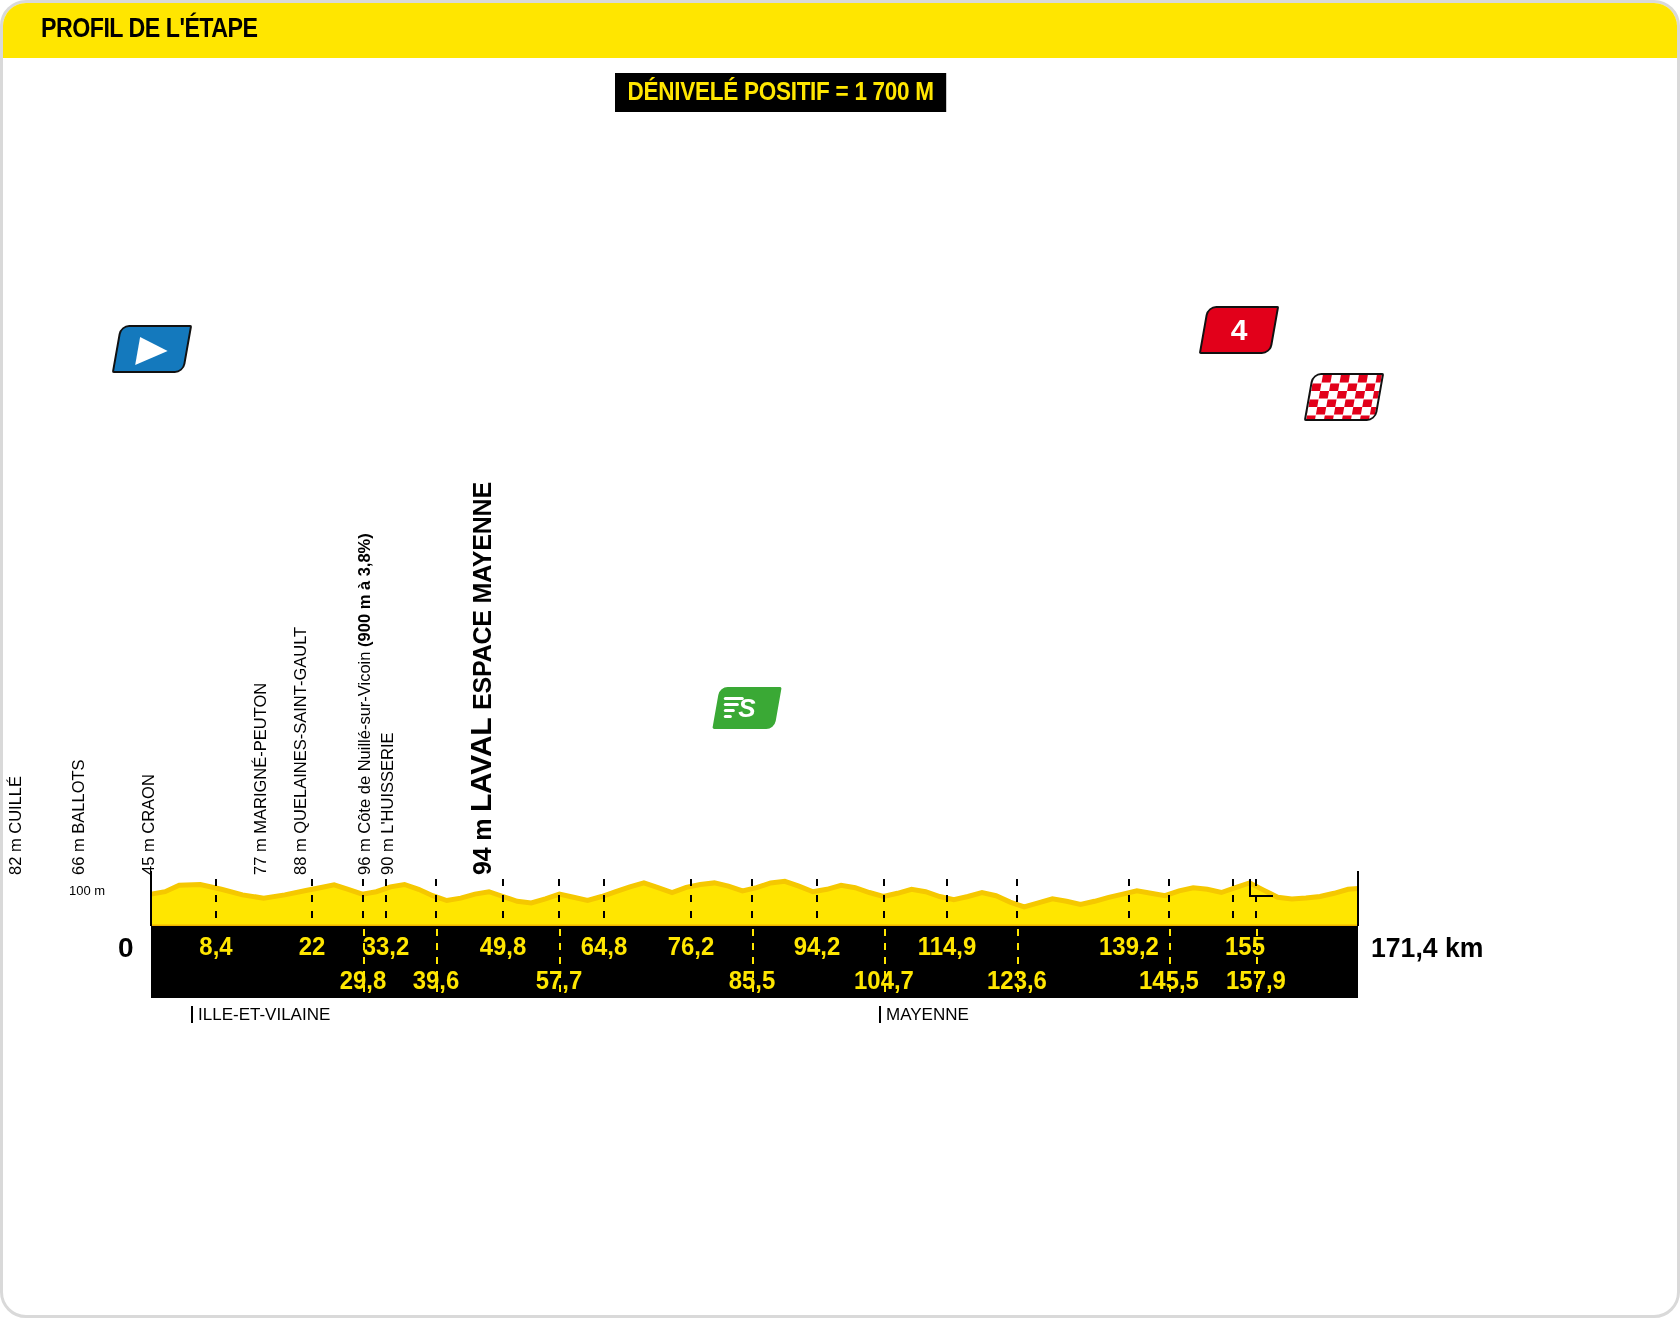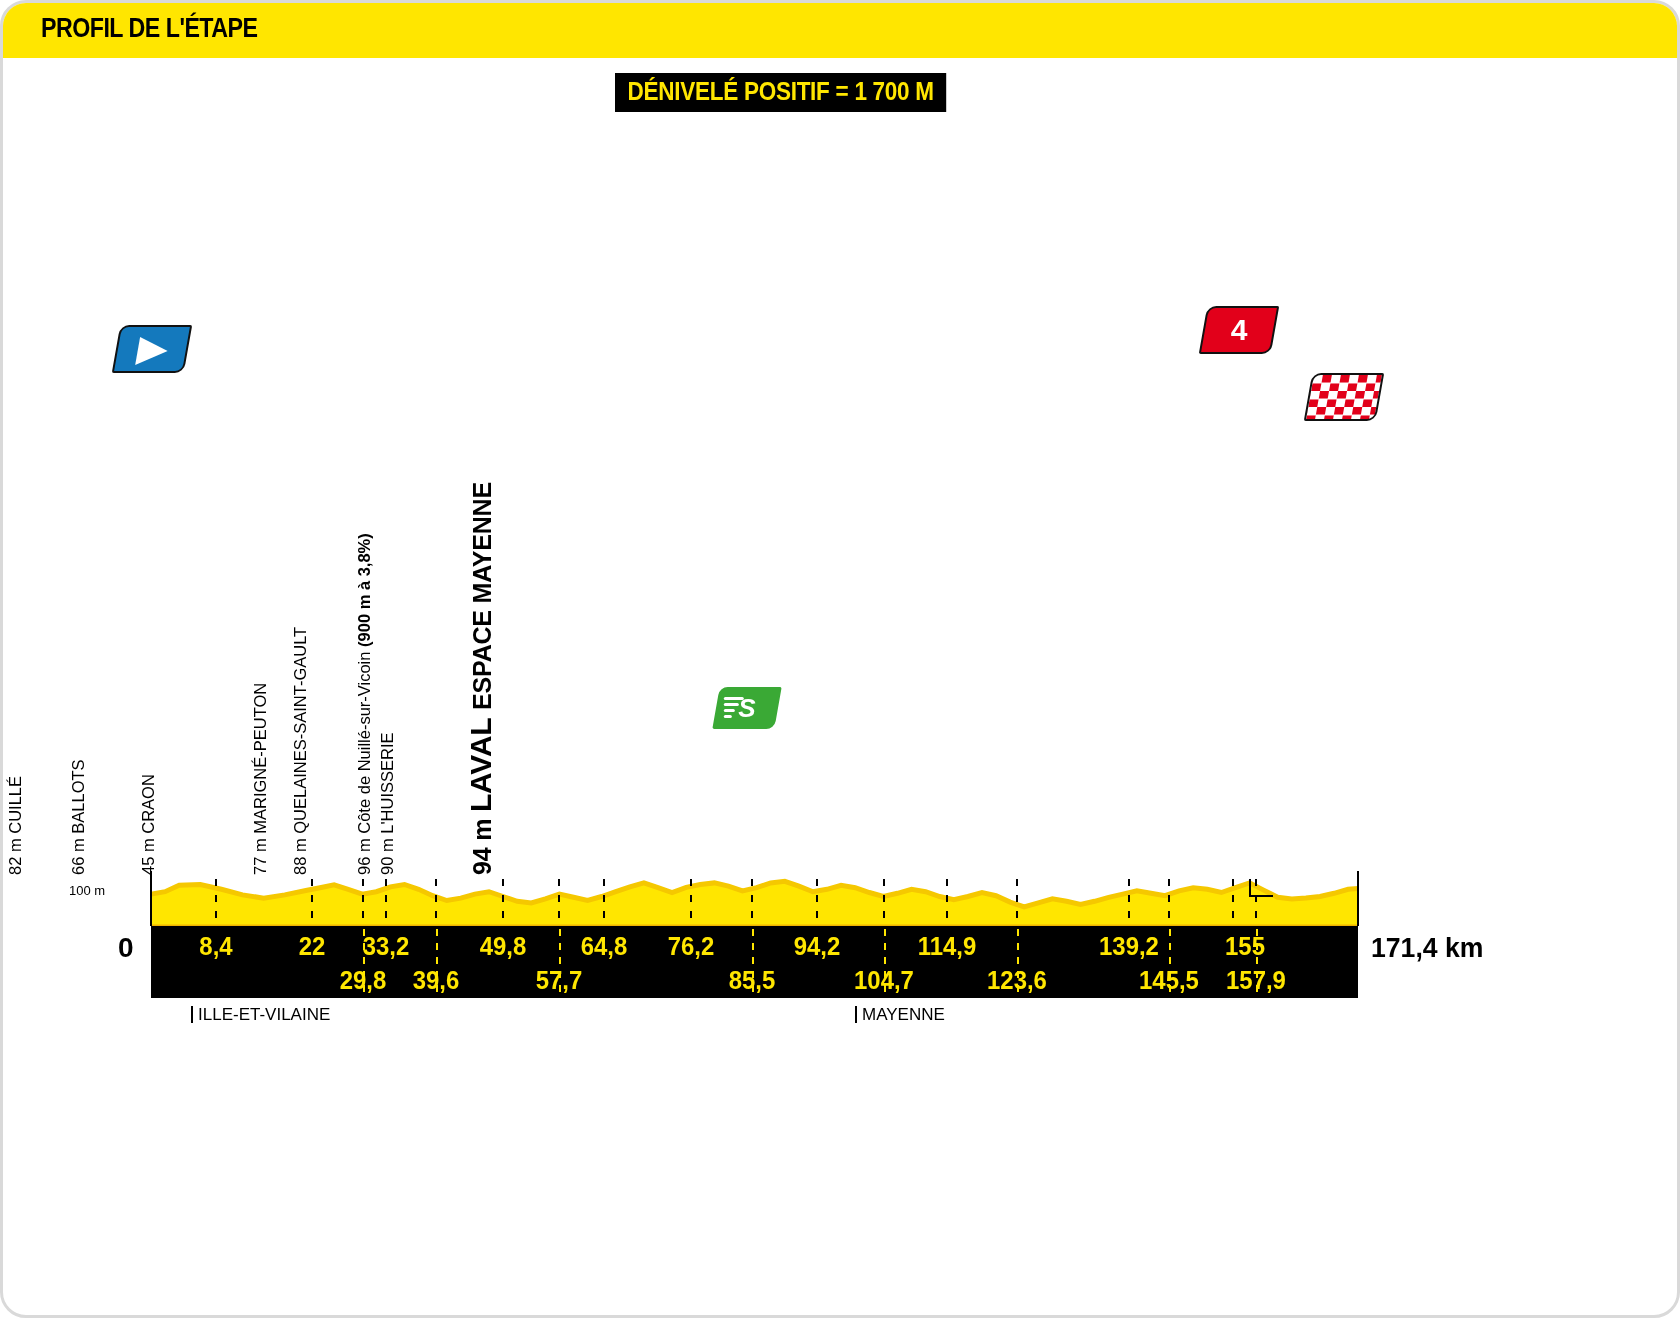--- a/index.html
+++ b/index.html
@@ -263,16 +263,16 @@
       <div style="position: absolute; left: 749px; top: 926px; width: 2px; height: 66px; background: repeating-linear-gradient(rgb(255, 230, 0) 0px, rgb(255, 230, 0) 7px, transparent 7px, transparent 14px);"></div>
       <div style="position: absolute; left: 881px; top: 926px; width: 2px; height: 66px; background: repeating-linear-gradient(rgb(255, 230, 0) 0px, rgb(255, 230, 0) 7px, transparent 7px, transparent 14px);"></div>
       <div style="position: absolute; left: 1014px; top: 926px; width: 2px; height: 66px; background: repeating-linear-gradient(rgb(255, 230, 0) 0px, rgb(255, 230, 0) 7px, transparent 7px, transparent 14px);"></div>
       <div style="position: absolute; left: 1166px; top: 926px; width: 2px; height: 66px; background: repeating-linear-gradient(rgb(255, 230, 0) 0px, rgb(255, 230, 0) 7px, transparent 7px, transparent 14px);"></div>
       <div style="position: absolute; left: 1253px; top: 926px; width: 2px; height: 66px; background: repeating-linear-gradient(rgb(255, 230, 0) 0px, rgb(255, 230, 0) 7px, transparent 7px, transparent 14px);"></div>
       <div style="position: absolute; left: 360px; top: 926px; width: 2px; height: 66px; background: repeating-linear-gradient(rgb(255, 230, 0) 0px, rgb(255, 230, 0) 7px, transparent 7px, transparent 14px);"></div>
     </div>
 
   <div id="depts">
       <div class="dept" style="left: 152px; padding-left: 36px;"><span class="bar"></span>ILLE-ET-VILAINE</div>
-      <div class="dept" style="left: 852px; text-align: center;"><span class="bar"></span>MAYENNE</div>
+      <div class="dept" style="left: 876px; text-align: center;"><span class="bar"></span>MAYENNE</div>
     </div>
 
 </div>
 
 </body></html>

